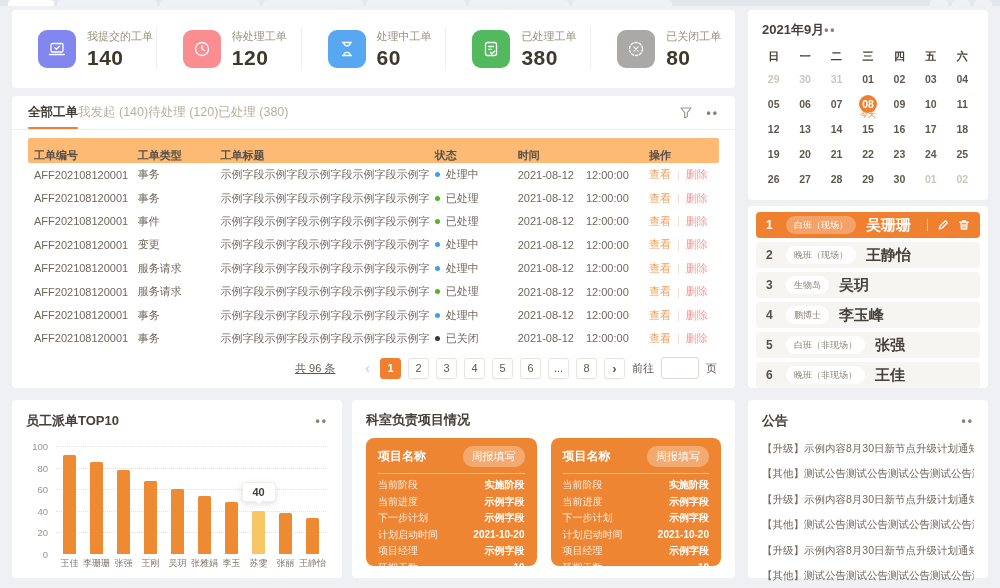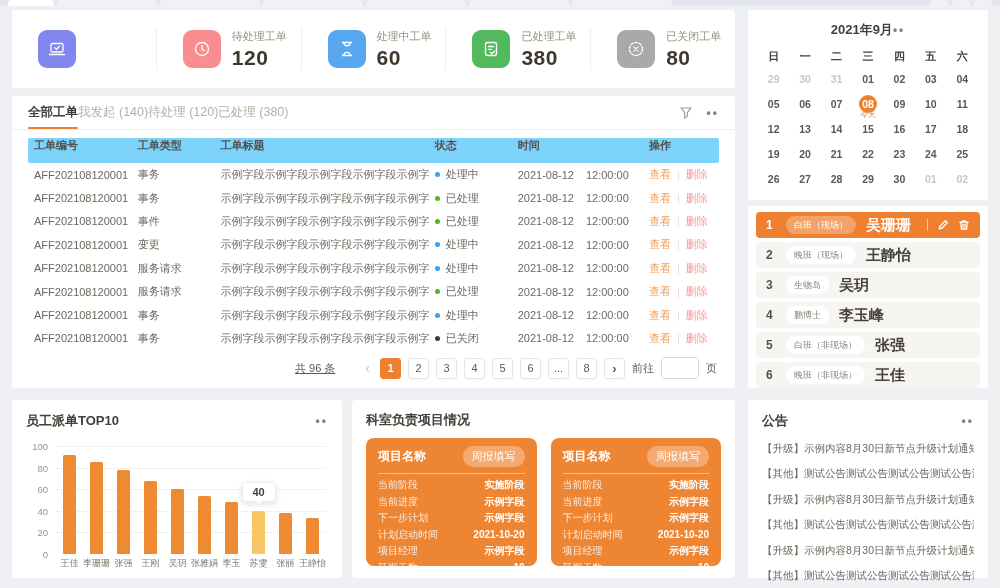--- a/index.html
+++ b/index.html
@@ -24,42 +24,42 @@
   
   #work-card{left:12px;top:96px;width:723px;height:292px;display:flex;flex-direction:column;}
   .tabs{display:flex;align-items:center;height:33px;padding:0 16px;border-bottom:1px solid #f1efec;flex:none;}
   #tab-items{display:flex;height:100%;align-items:center;}
   .tab{font-size:12.5px;color:#b7afa2;cursor:pointer;position:relative;height:100%;display:flex;align-items:center;white-space:nowrap;}
   .tab.active{color:#433d35;font-weight:700;}
   .tab.active::after{content:"";position:absolute;left:0;right:0;bottom:0;height:2px;background:#ef8030;border-radius:1px;}
   .tab-extras{margin-left:auto;display:flex;align-items:center;gap:14px;}
   .more{color:#8a8478;font-weight:700;letter-spacing:2px;font-size:12px;cursor:pointer;line-height:1;}
   .tbl{padding:8px 16px 0;display:flex;flex-direction:column;flex:1;}
-  .thead{display:flex;background:#7dd3fc;height:25px;align-items:flex-start;font-size:11px;font-weight:700;color:#55504a;border-radius:2px;flex:none;}
+  .thead{display:flex;background:#fdba74;height:25px;align-items:flex-end;font-size:11px;font-weight:700;color:#55504a;border-radius:2px;flex:none;}
   .trow{display:flex;height:23.4px;align-items:center;font-size:11px;color:#6e675d;flex:none;}
   .tc{box-sizing:border-box;padding-left:6px;white-space:nowrap;overflow:hidden;display:flex;align-items:center;}
   .c1{width:15%;}.c2{width:12%;}.c3{width:31%;}.c4{width:12%;}.c5{width:19%;}.c6{width:11%;}
   .dot{width:5px;height:5px;border-radius:50%;margin-right:6px;flex:none;}
   .ttime{margin-left:12px;}
   .op-view{color:#f0a05c;cursor:pointer;}
   .op-sep{color:#f0ddd0;margin:0 6px;}
   .op-del{color:#f49a98;cursor:pointer;}
   .pager{margin-top:auto;display:flex;align-items:center;justify-content:flex-end;gap:7px;
     padding:7px 2px 9px;font-size:11px;color:#5f594f;}
   .pg-total{margin-right:20px;text-decoration:underline;}
   .pg-prev{color:#cbc6bd;font-size:14px;padding:0 3px;cursor:pointer;}
   .pg{min-width:19px;height:19px;line-height:19px;text-align:center;background:#fff;border:1px solid #e7e5e1;
     border-radius:3px;cursor:pointer;box-shadow:0 1px 1px rgba(0,0,0,.03);}
   .pg.active{background:#ef8030;border-color:#ef8030;color:#fff;font-weight:700;}
   .pg-next{font-size:13px;font-weight:700;color:#5f594f;}
   .pg-input{width:32px;height:18px;border:1px solid #ddd9d2;border-radius:3px;outline:none;font-size:11px;text-align:center;}
 
   
   #cal-card{left:748px;top:10px;width:240px;height:190px;}
-  .cal-head{display:flex;justify-content:center;align-items:center;padding:11px 14px 4px;
+  .cal-head{display:flex;justify-content:flex-start;align-items:center;padding:11px 14px 4px;
     font-size:13px;font-weight:700;color:#45403a;}
   .cal-grid{display:grid;grid-template-columns:repeat(7,1fr);padding:2px 10px 0;text-align:center;}
   .dow{font-size:11px;font-weight:700;color:#45403a;height:22px;line-height:22px;}
   .cal-cell{font-size:10.5px;font-weight:600;color:#5d574d;height:25px;line-height:25px;position:relative;cursor:pointer;}
   .cal-cell.muted{color:#ccc7bd;}
   .today-circle{display:inline-block;width:18px;height:18px;line-height:18px;border-radius:50%;
     background:#ef8030;color:#fff;}
   .today-label{position:absolute;left:0;right:0;top:19px;font-size:8px;line-height:8px;color:#ef8030;font-weight:400;}
 
   
@@ -132,20 +132,24 @@
 
 <div class="card" id="stats-card">
   <div class="stats-row" id="stats-row">
       <div class="stat">
         <div class="stat-icon" style="background: rgb(130, 134, 239);">
           <svg width="20" height="20" viewBox="0 0 20 20" fill="none" stroke="#fff" stroke-width="1.3" stroke-linecap="round" stroke-linejoin="round">
             <rect x="4" y="4.5" width="12" height="8.5" rx="1.5"></rect>
             <path d="M2.5 15.5h15"></path>
             <path d="M7.7 8.6l1.7 1.7 3-3"></path>
           </svg>
+        </div>
+        <div class="stat-text">
+          <div class="stat-label">我提交的工单</div>
+          <div class="stat-value">140</div>
         </div>
       </div>
       <div class="stat-div"></div>
       <div class="stat">
         <div class="stat-icon" style="background: rgb(249, 141, 144);">
           <svg width="20" height="20" viewBox="0 0 20 20" fill="none" stroke="#fff" stroke-width="1.3" stroke-linecap="round" stroke-linejoin="round">
             <circle cx="10" cy="10" r="6.5"></circle>
             <path d="M10 6.6V10l2.4 1.5"></path>
           </svg>
         </div>

